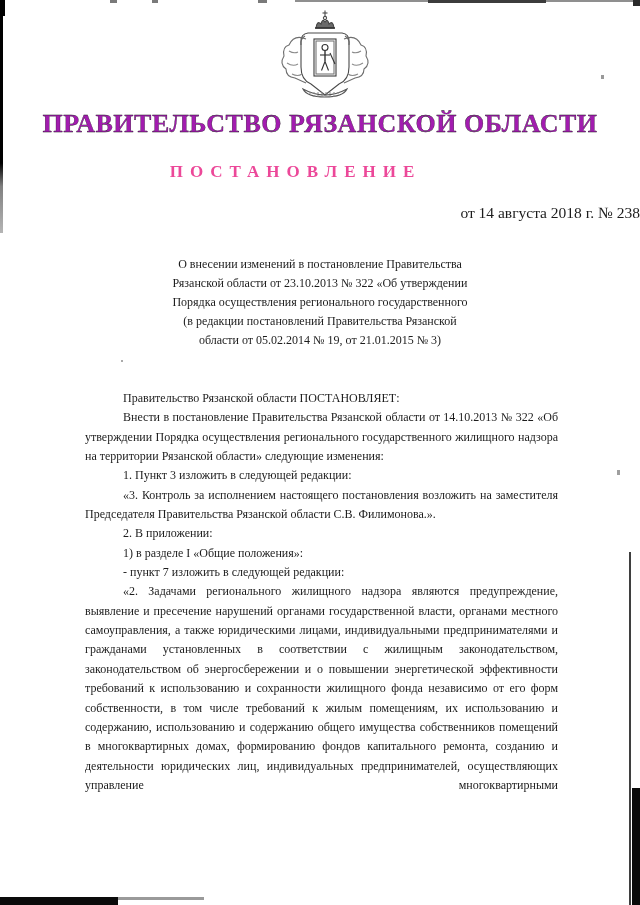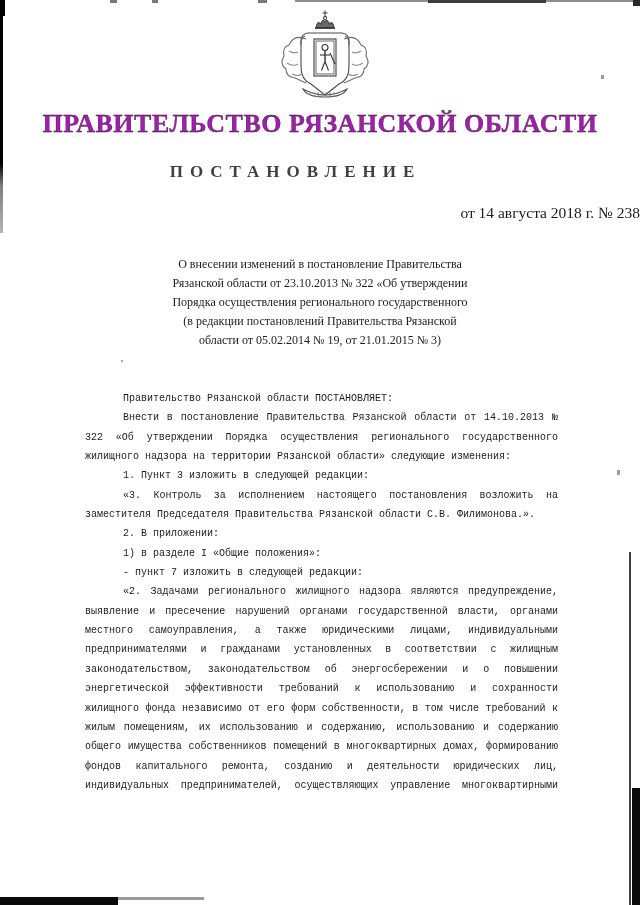--- a/index.html
+++ b/index.html
@@ -9,35 +9,35 @@
   }
   
   .coat { position:absolute; left:275px; top:9px; width:100px; height:95px; }
   .org-title {
     position:absolute; top:109px; left:0; width:640px; text-align:center;
     font-size:26px; font-weight:bold; letter-spacing:0.5px; color:#a21caf;
     -webkit-text-stroke:0.3px #161616;
   }
   .doc-type {
     position:absolute; top:162px; left:0; width:584px; text-align:center;
-    font-size:17px; font-weight:bold; letter-spacing:7px; text-indent:7px; color:#404040;
+    font-size:17px; font-weight:bold; letter-spacing:7px; text-indent:7px; color:#ec4899;
   }
   .date-line {
     position:absolute; top:204px; left:0; width:640px; text-align:right; font-size:15.5px;
   }
   
   .subject {
     position:absolute; top:255px; left:110px; width:420px; text-align:center;
     font-size:12px; line-height:19px;
   }
   .subject div { white-space:nowrap; }
   
   .body {
     position:absolute; top:389px; left:85px; width:473px;
-    font-size:10px; line-height:19.35px; text-align:justify;font-family:Liberation Mono, monospace;
+    font-size:12px; line-height:19.35px; text-align:justify;
   }
   .body p { margin:0; text-indent:38px; }
   .body p:last-child { text-align-last:justify; }
   
   .stamp { position:absolute; left:82px; top:834px; display:flex; align-items:center; gap:12px; }
   .stamp-text { font-size:12.5px; letter-spacing:0.4px; color:#2a2a2a; white-space:nowrap; }
   
   .art { position:absolute; pointer-events:none; }
   .edge-left { left:0; top:0; width:3px; height:233px;
     background:linear-gradient(#000 0%, #000 70%, #808080 80%, #b5b5b5 100%); }

